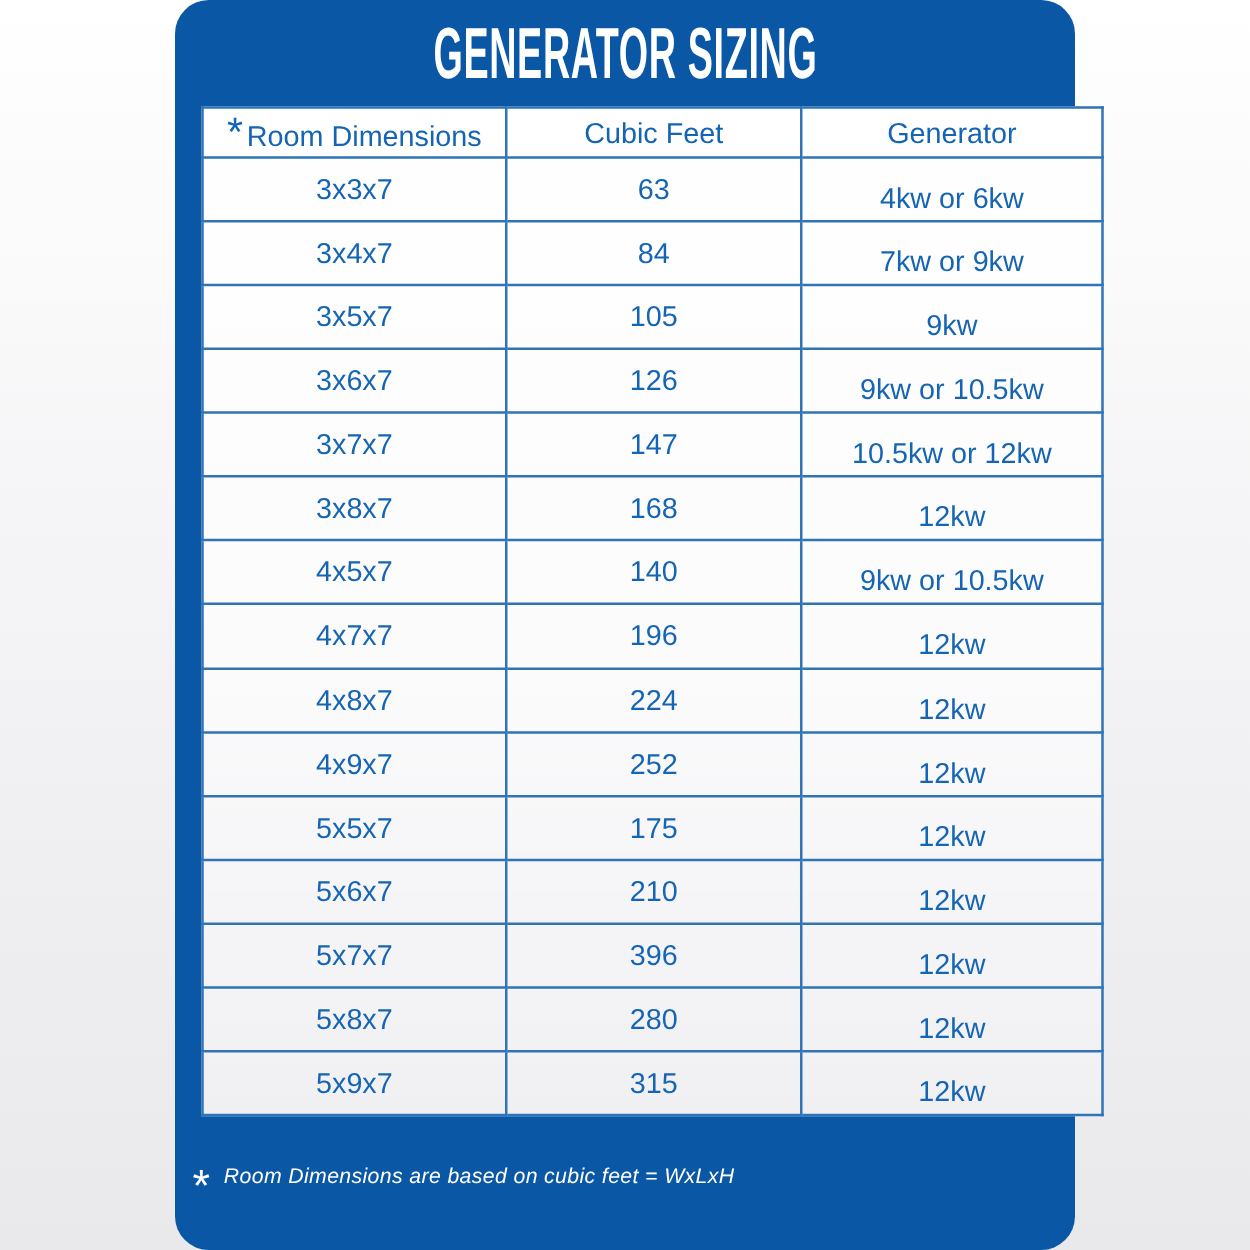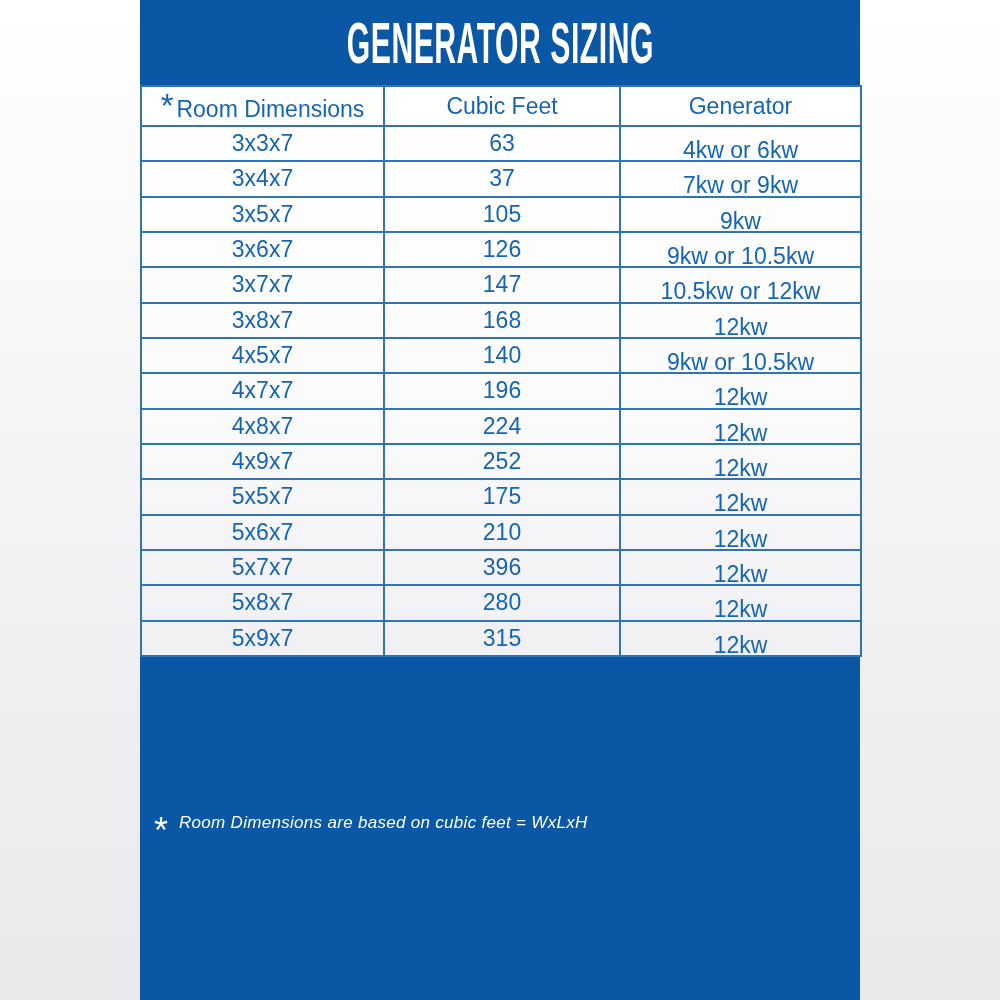--- a/index.html
+++ b/index.html
@@ -7,38 +7,39 @@
     position:relative;
     width:1000px; height:1000px;
     background:linear-gradient(180deg,#ffffff 0%,#fcfcfd 12%,#f2f2f4 55%,#e9e9ec 100%);
     font-family:"Liberation Sans", sans-serif;
     overflow:hidden;
   }
   .panel {
     position:absolute; left:140px; top:0;
     width:720px; height:1000px;
     background:#0a57a5;
-    display:flex; flex-direction:column;
+    display:flex; flex-direction:column;border-radius:27px;
   }
   .title-band {
     flex:0 0 85px; height:85px;
     display:flex; align-items:center; justify-content:center;
   }
   .title {
     color:#ffffff;
     font-size:58px; font-weight:bold; line-height:1;
     white-space:nowrap;
     transform:scaleX(0.52);
     transform-origin:center center;
     letter-spacing:1px;
   }
   table.sizing {
     border-collapse:collapse; table-layout:fixed;
-    width:720px; height:572px;
+    width:720px; height:808px;
     background:linear-gradient(180deg,#ffffff 0%,#fbfbfc 55%,#f0f0f3 100%);
+    margin-left:21px;
   }
   table.sizing th, table.sizing td {
     border:2px solid #2e74b7;
     text-align:center; vertical-align:middle;
     color:#1565b4;
     font-size:23px;
     font-weight:normal;
     padding:0;
     overflow:hidden;
   }
@@ -92,21 +93,21 @@
         </tr>
       </thead>
       <tbody>
           <tr>
             <td><span>3x3x7</span></td>
             <td><span>63</span></td>
             <td><span class="gen-text">4kw or 6kw</span></td>
           </tr>
           <tr>
             <td><span>3x4x7</span></td>
-            <td><span>37</span></td>
+            <td><span>84</span></td>
             <td><span class="gen-text">7kw or 9kw</span></td>
           </tr>
           <tr>
             <td><span>3x5x7</span></td>
             <td><span>105</span></td>
             <td><span class="gen-text">9kw</span></td>
           </tr>
           <tr>
             <td><span>3x6x7</span></td>
             <td><span>126</span></td>

